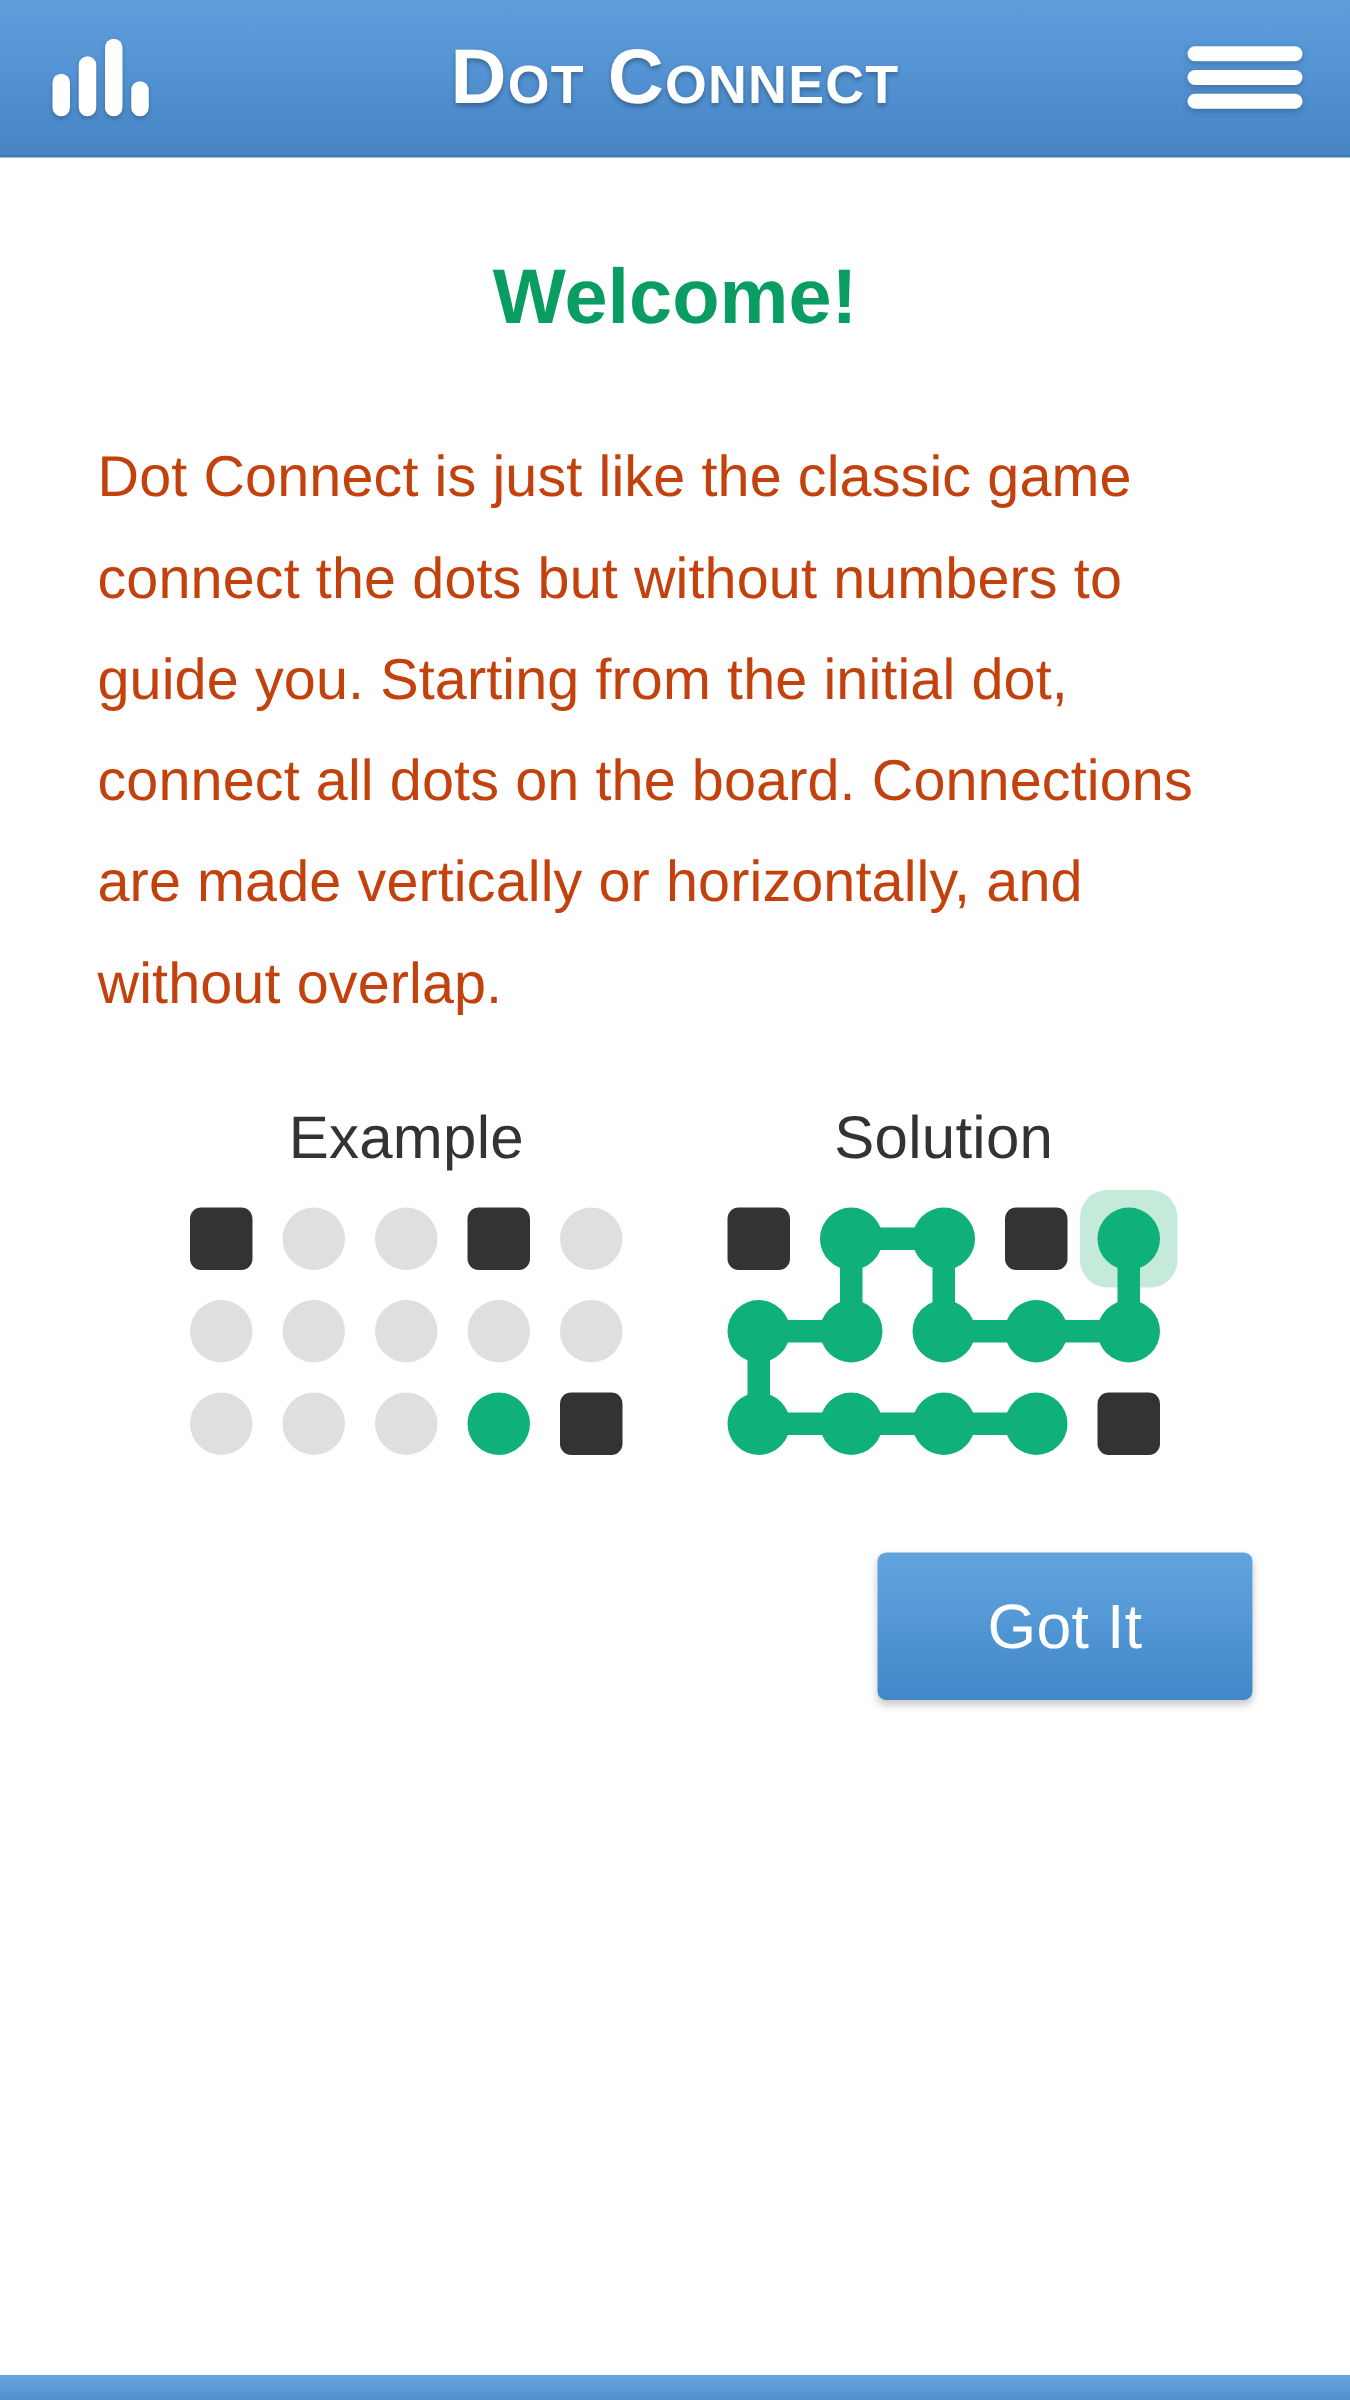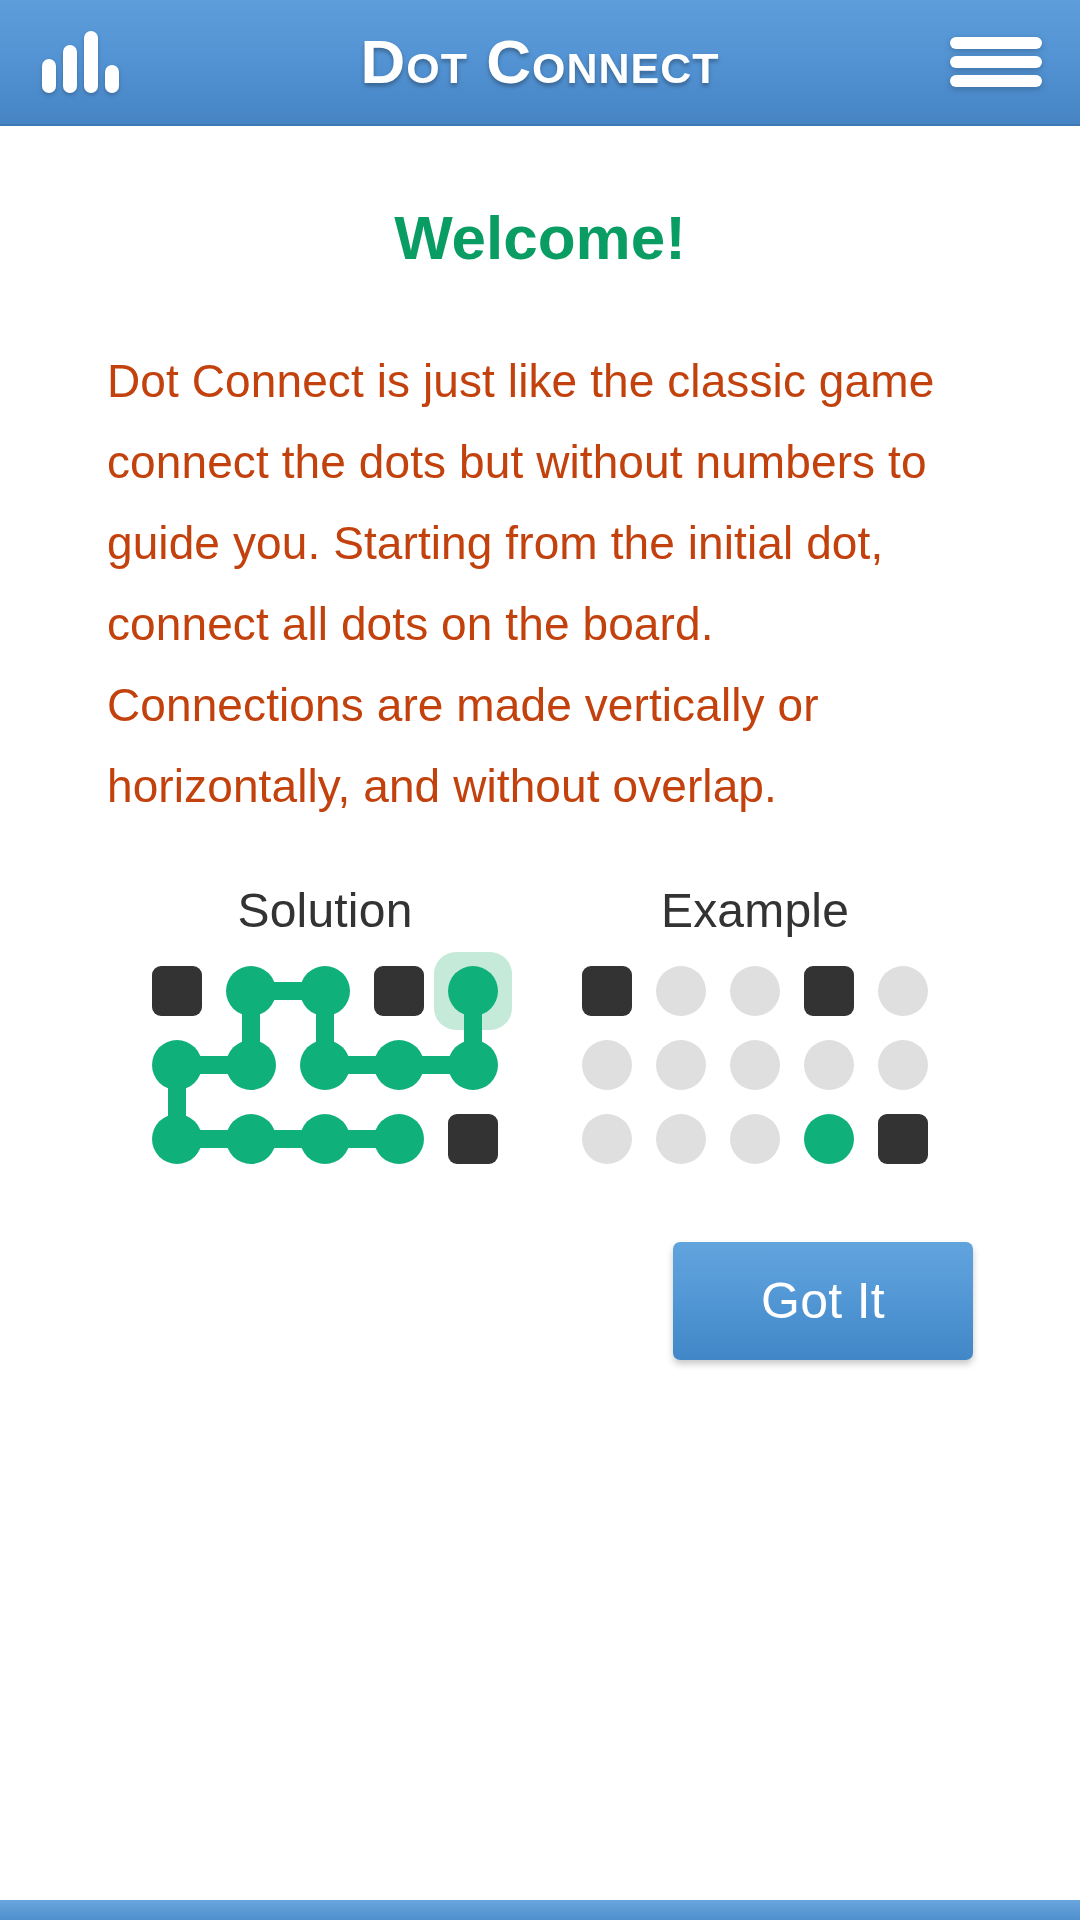--- a/index.html
+++ b/index.html
@@ -85,21 +85,21 @@
     width: 100%;
     height: 12px;
     background: #ffffff;
     border-radius: 6px;
   }
 
   
   .content {
     flex: 1 1 auto;
     position: relative;
-    padding: 0 107px;
+    padding: 0 78px;
   }
 
   .welcome-title {
     margin-top: 76px;
     text-align: center;
     color: #0a9d63;
     font-family: "Liberation Sans Narrow", "Liberation Sans", "DejaVu Sans", sans-serif;
     font-size: 62px;
     font-weight: bold;
     letter-spacing: 0px;
@@ -234,20 +234,41 @@
     </div>
   </div>
 
   <div class="content">
 
     <div class="welcome-title">Welcome!</div>
 
     <p class="intro-text">Dot Connect is just like the classic game connect the dots but without numbers to guide you. Starting from the initial dot, connect all dots on the board. Connections are made vertically or horizontally, and without overlap.</p>
 
     <div class="boards">
+
+      <div class="board-col">
+        <div class="board-label">Example</div>
+        <div class="grid" id="example-grid" style="width: 346px; height: 198px;">
+            <div class="cell blocker" style="left: 0px; top: 0px;"></div>
+            <div class="cell empty" style="left: 74px; top: 0px;"></div>
+            <div class="cell empty" style="left: 148px; top: 0px;"></div>
+            <div class="cell blocker" style="left: 222px; top: 0px;"></div>
+            <div class="cell empty" style="left: 296px; top: 0px;"></div>
+            <div class="cell empty" style="left: 0px; top: 74px;"></div>
+            <div class="cell empty" style="left: 74px; top: 74px;"></div>
+            <div class="cell empty" style="left: 148px; top: 74px;"></div>
+            <div class="cell empty" style="left: 222px; top: 74px;"></div>
+            <div class="cell empty" style="left: 296px; top: 74px;"></div>
+            <div class="cell empty" style="left: 0px; top: 148px;"></div>
+            <div class="cell empty" style="left: 74px; top: 148px;"></div>
+            <div class="cell empty" style="left: 148px; top: 148px;"></div>
+            <div class="cell start" style="left: 222px; top: 148px;"></div>
+            <div class="cell blocker" style="left: 296px; top: 148px;"></div>
+          </div>
+      </div>
 
       <div class="board-col">
         <div class="board-label">Solution</div>
         <div class="grid" id="solution-grid" style="width: 346px; height: 198px;">
             <div class="halo" style="left: 282px; top: -14px;"></div>
             <div class="link" style="left: 99px; top: 16px; width: 74px; height: 18px;"></div>
             <div class="link" style="left: 90px; top: 25px; width: 18px; height: 74px;"></div>
             <div class="link" style="left: 164px; top: 25px; width: 18px; height: 74px;"></div>
             <div class="link" style="left: 312px; top: 25px; width: 18px; height: 74px;"></div>
             <div class="link" style="left: 25px; top: 90px; width: 74px; height: 18px;"></div>
@@ -268,41 +289,20 @@
             <div class="cell filled" style="left: 222px; top: 74px;"></div>
             <div class="cell filled" style="left: 296px; top: 74px;"></div>
             <div class="cell filled" style="left: 0px; top: 148px;"></div>
             <div class="cell filled" style="left: 74px; top: 148px;"></div>
             <div class="cell filled" style="left: 148px; top: 148px;"></div>
             <div class="cell filled" style="left: 222px; top: 148px;"></div>
             <div class="cell blocker" style="left: 296px; top: 148px;"></div>
           </div>
       </div>
 
-      <div class="board-col">
-        <div class="board-label">Example</div>
-        <div class="grid" id="example-grid" style="width: 346px; height: 198px;">
-            <div class="cell blocker" style="left: 0px; top: 0px;"></div>
-            <div class="cell empty" style="left: 74px; top: 0px;"></div>
-            <div class="cell empty" style="left: 148px; top: 0px;"></div>
-            <div class="cell blocker" style="left: 222px; top: 0px;"></div>
-            <div class="cell empty" style="left: 296px; top: 0px;"></div>
-            <div class="cell empty" style="left: 0px; top: 74px;"></div>
-            <div class="cell empty" style="left: 74px; top: 74px;"></div>
-            <div class="cell empty" style="left: 148px; top: 74px;"></div>
-            <div class="cell empty" style="left: 222px; top: 74px;"></div>
-            <div class="cell empty" style="left: 296px; top: 74px;"></div>
-            <div class="cell empty" style="left: 0px; top: 148px;"></div>
-            <div class="cell empty" style="left: 74px; top: 148px;"></div>
-            <div class="cell empty" style="left: 148px; top: 148px;"></div>
-            <div class="cell start" style="left: 222px; top: 148px;"></div>
-            <div class="cell blocker" style="left: 296px; top: 148px;"></div>
-          </div>
-      </div>
-
     </div>
 
     <div class="button-row">
       <button class="got-it-button">Got It</button>
     </div>
 
   </div>
 
   <div class="bottom-bar"></div>
 

